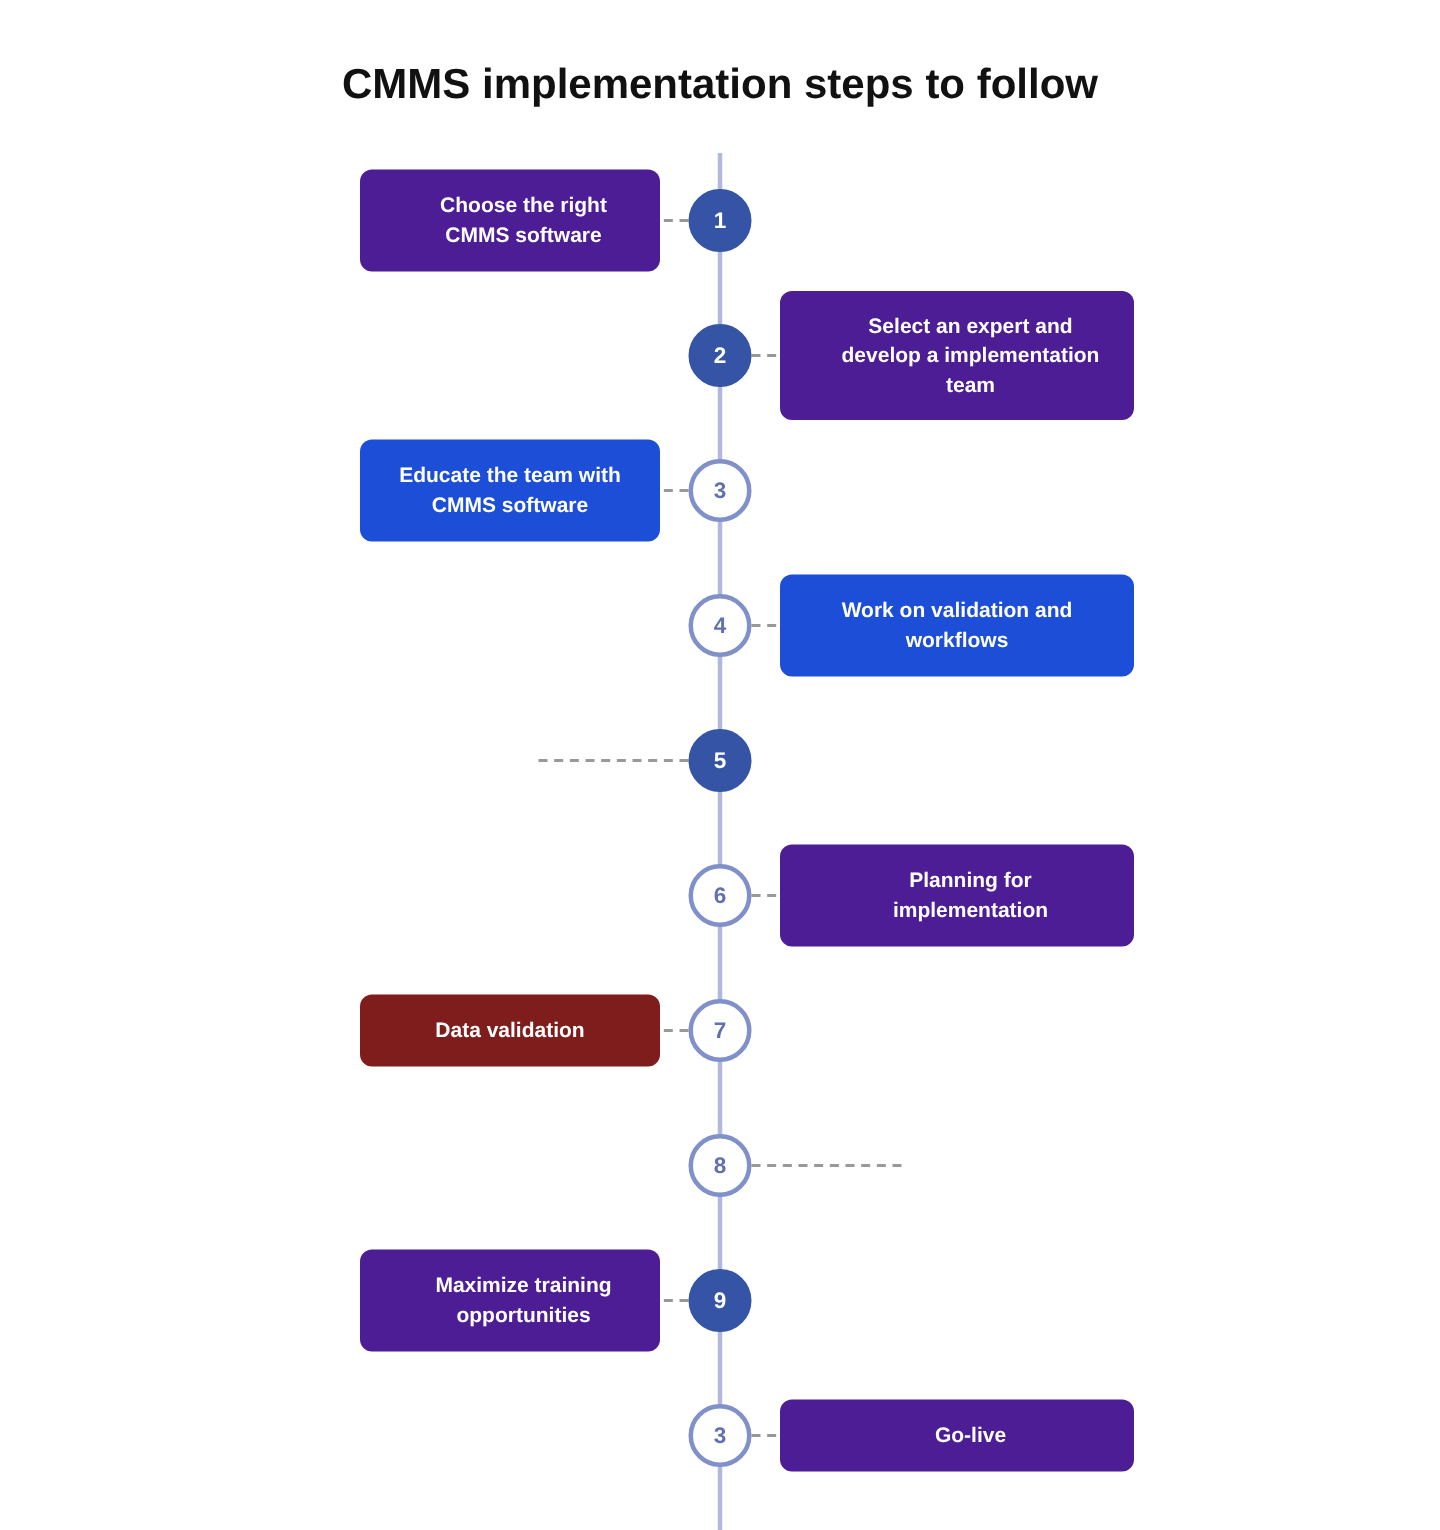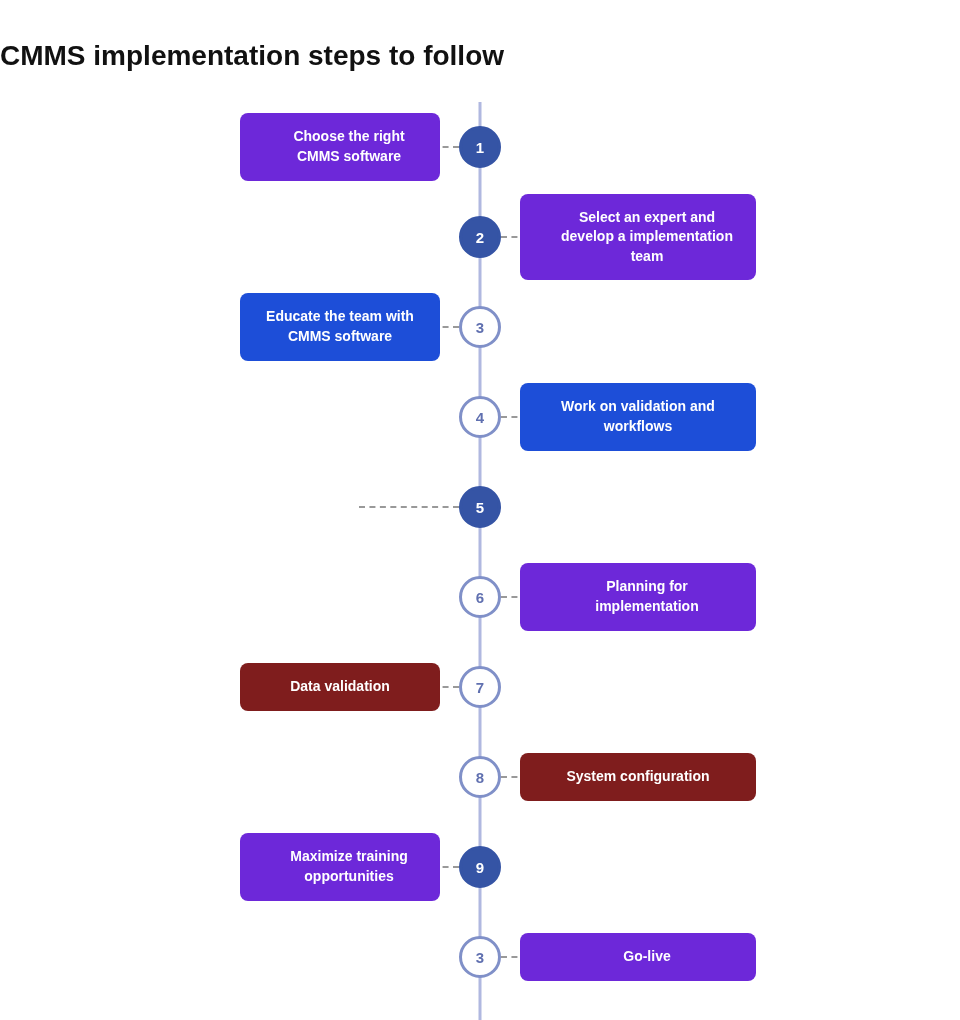--- a/index.html
+++ b/index.html
@@ -5,20 +5,21 @@
     * { box-sizing: border-box; margin: 0; padding: 0; }
     body {
       background: #ffffff;
       font-family: 'Segoe UI', Arial, sans-serif;
       width: 960px;
       min-height: 1020px;
       position: relative;
     }
 
     .page-title {
+      text-align: center;
       font-size: 28px;
       font-weight: 800;
       color: #111;
       padding: 40px 0 30px 0;
     }
 
     .diagram-container {
       position: relative;
       width: 960px;
       padding-bottom: 40px;
@@ -94,21 +95,21 @@
       padding: 14px 16px;
       border-radius: 8px;
       text-align: center;
       font-size: 14px;
       font-weight: 600;
       line-height: 1.4;
       z-index: 2;
     }
 
     .box-dark {
-      background: #6d28d9;
+      background: #4c1d95;
       color: #fff;
       padding-left: 34px;
     }
 
     .box-mid {
       background: #7f1d1d;
       color: #fff;
     }
 
     .box-light {
@@ -175,21 +176,20 @@
       <div class="box-right box-dark">Planning for implementation</div>
       <div class="connector-right"></div>
     </div>
     <div class="step-row">
       <div class="node node-light">7</div>
       <div class="box-left box-mid">Data validation</div>
       <div class="connector-left"></div>
     </div>
     <div class="step-row">
       <div class="node node-light">8</div>
-      <div class="box-right box-mid">System configuration</div>
       <div class="connector-right"></div>
     </div>
     <div class="step-row">
       <div class="node node-dark">9</div>
       <div class="box-left box-dark">Maximize training opportunities</div>
       <div class="connector-left"></div>
     </div>
     <div class="step-row">
       <div class="node node-light">3</div>
       <div class="box-right box-dark">Go-live</div>

